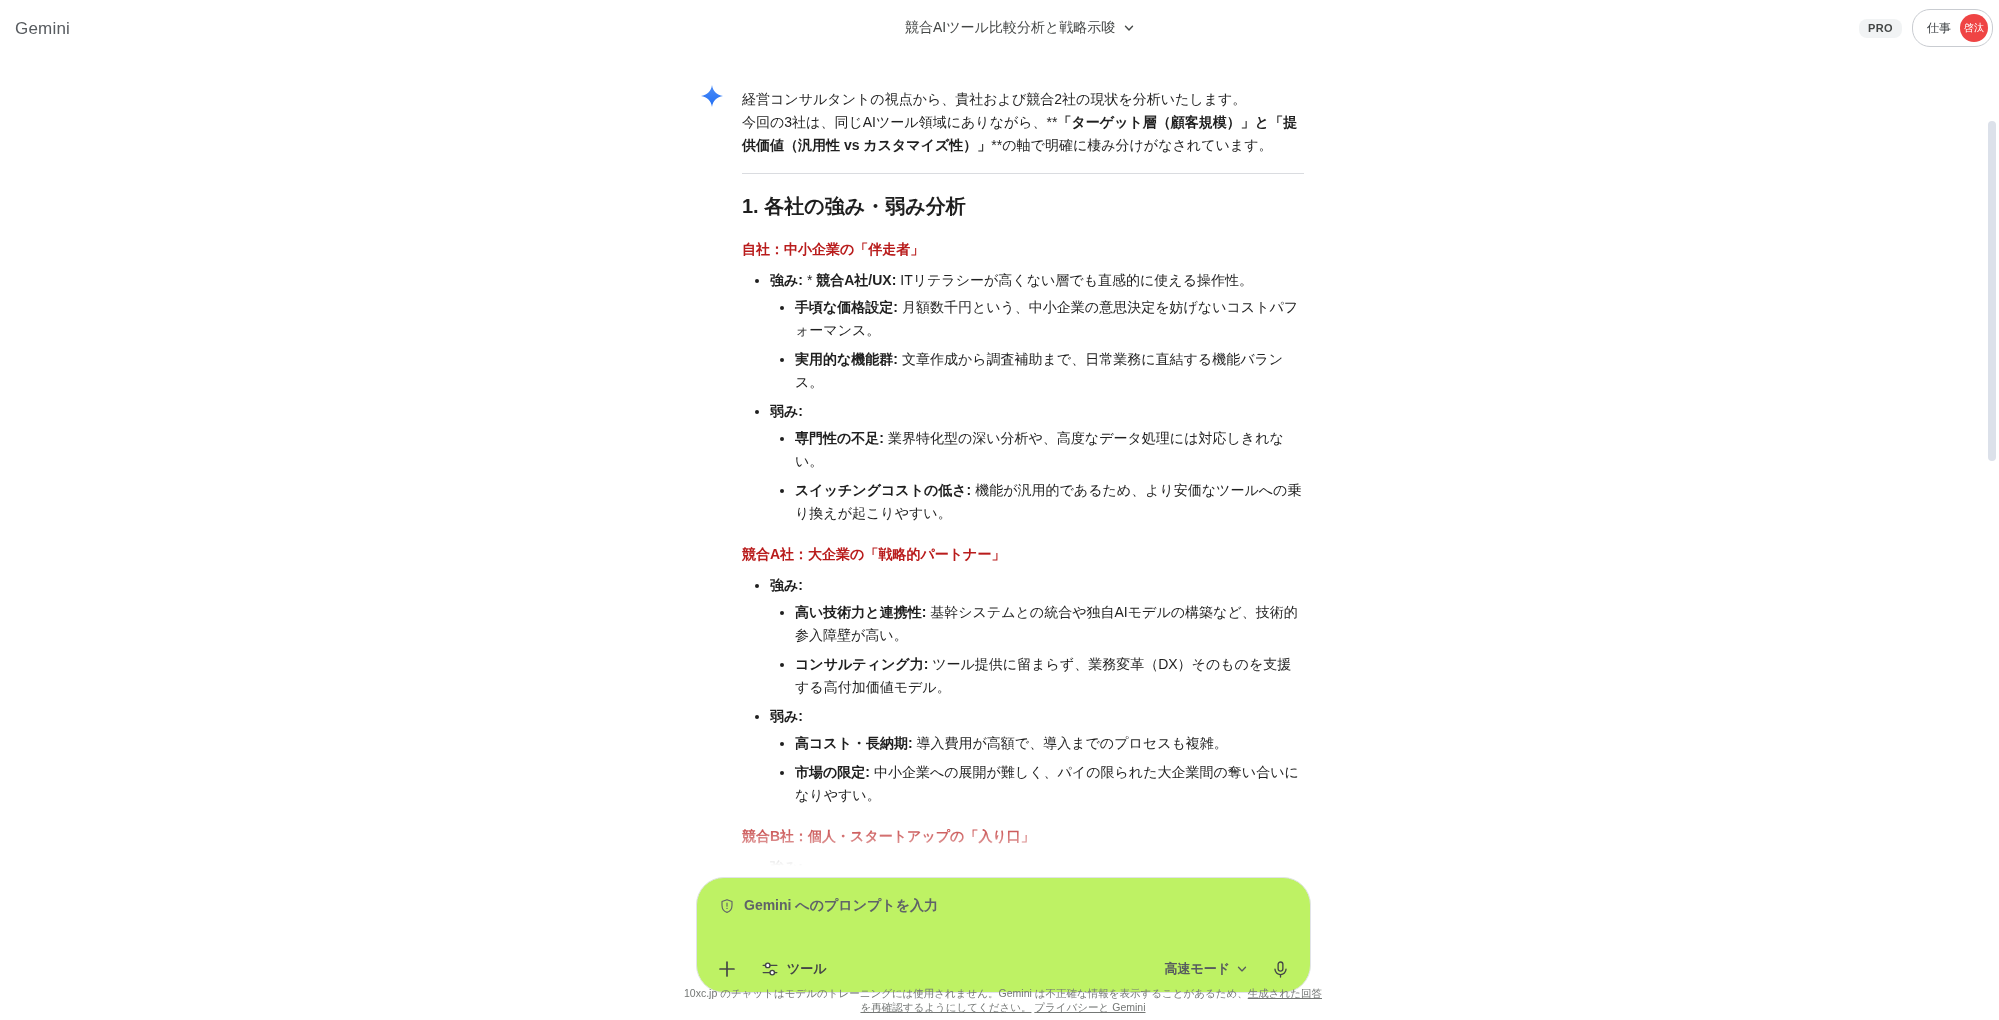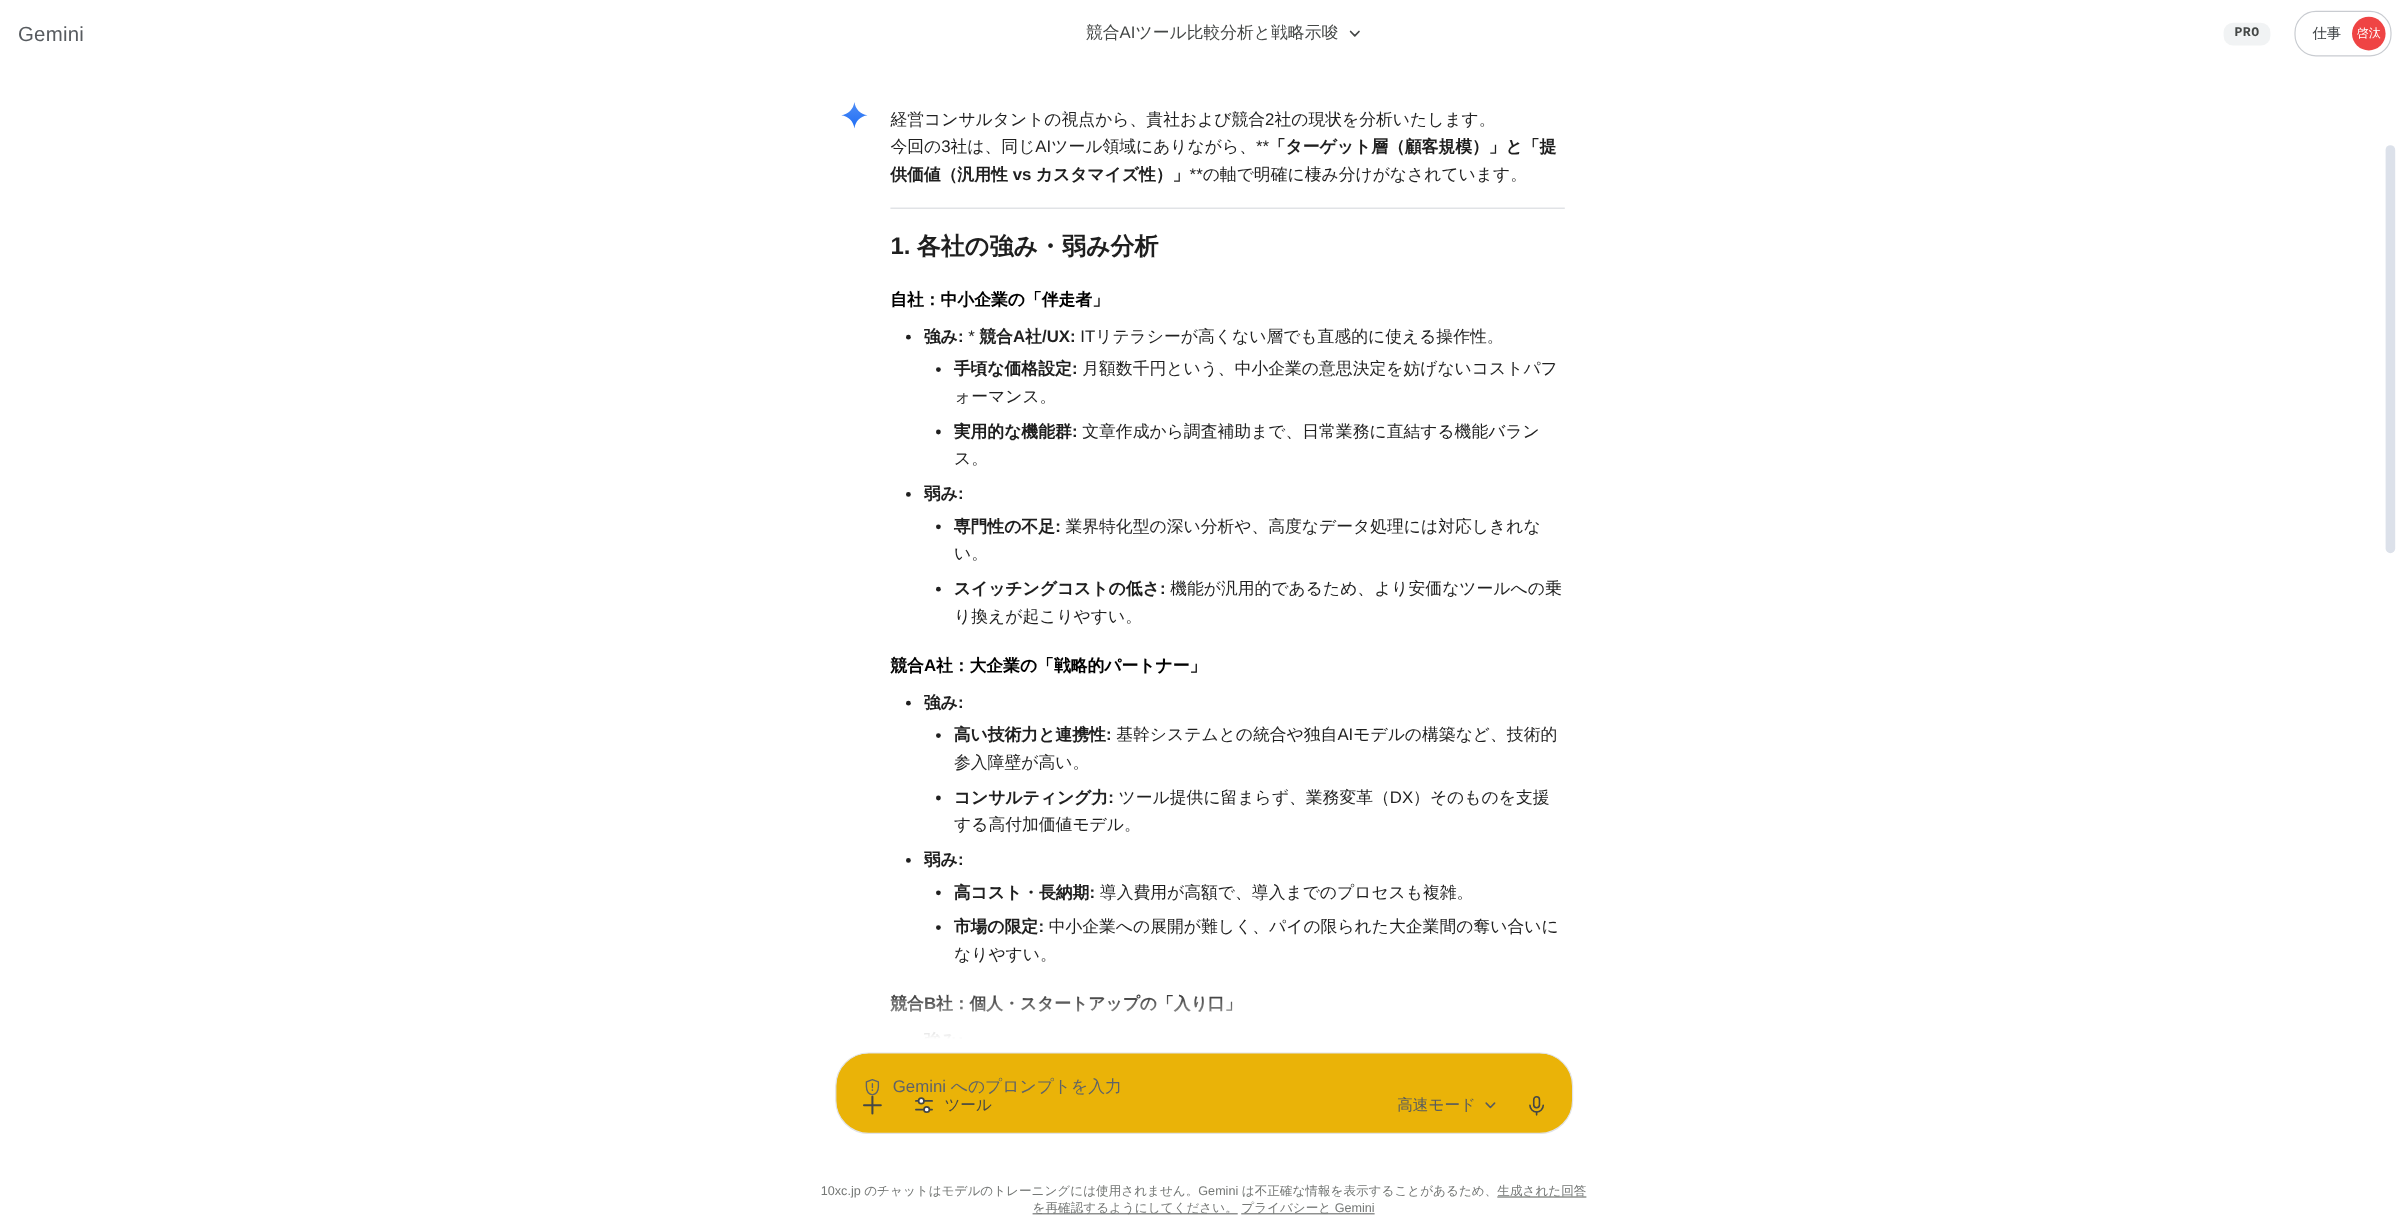--- a/index.html
+++ b/index.html
@@ -6,47 +6,47 @@
   body{
     width:1999px;height:1020px;position:relative;overflow:hidden;
     background:#ffffff;color:#1f1f1f;
     font-family:"Liberation Sans","DejaVu Sans",sans-serif;
   }
   
   .header{position:absolute;top:0;left:0;right:0;height:56px;background:#fff;z-index:30;}
   .logo{position:absolute;left:15px;top:19px;font-size:17px;font-weight:500;color:#575b5f;letter-spacing:.2px;}
   .title-wrap{position:absolute;left:905px;top:0;height:56px;display:flex;align-items:center;gap:7px;cursor:pointer;}
   .title{font-size:14px;color:#444746;}
-  .hdr-right{position:absolute;right:6px;top:0;height:56px;display:flex;align-items:center;gap:20px;font-family:Liberation Mono, monospace;}
+  .hdr-right{position:absolute;right:6px;top:0;height:56px;display:flex;align-items:center;gap:10px;}
   .pro-badge{background:#f1f3f4;color:#444746;font-size:11px;font-weight:600;letter-spacing:.4px;
     padding:4px 9px;border-radius:8px;line-height:1;}
   .profile-pill{display:flex;align-items:center;gap:9px;height:36px;border:1px solid #c9ccd1;
     border-radius:18px;padding:0 4px 0 14px;background:#fff;cursor:pointer;}
   .profile-label{font-size:12px;color:#3c4043;}
   .avatar{width:28px;height:28px;border-radius:50%;display:flex;align-items:center;justify-content:center;
     color:#fff;font-size:10px;font-weight:500;}
   
   .sparkle{position:absolute;left:701px;top:85px;width:22px;height:22px;}
   .content{position:absolute;left:742px;top:88px;width:562px;font-size:14px;line-height:23px;}
   .content p{margin:0;}
   .p2{margin-top:12px;}
   .divider{border:none;border-top:1px solid #dadce0;margin:16px 0 0;}
   .content h2{font-size:20px;line-height:28px;font-weight:700;margin:18px 0 0;color:#1f1f1f;}
-  .content h3{font-size:14px;line-height:23px;font-weight:700;margin:18px 0 0;color:#000000;}
+  .content h3{font-size:14px;line-height:23px;font-weight:700;margin:18px 0 0;color:#b91c1c;}
   .content ul{list-style:disc;margin:8px 0 0;padding-left:28px;}
   .content ul ul{margin:4px 0 0;padding-left:25px;}
   .content li{margin:0 0 6px;}
   .content li:last-child{margin-bottom:0;}
   .b{font-weight:700;}
   .faded{color:#9aa0a6;}
   .fade-overlay{position:absolute;left:0;right:0;top:818px;height:60px;z-index:10;pointer-events:none;
     background:linear-gradient(to bottom,rgba(255,255,255,0),#ffffff 80%);}
   
-  .composer{position:absolute;left:696px;top:877px;width:615px;height:68px;background:#eab308;
-    border:1px solid #e1e3e8;border-radius:28px;box-sizing:border-box;z-index:20;}
+  .composer{position:absolute;left:696px;top:877px;width:615px;height:116px;background:#bef264;
+    border:1px solid #e1e3e8;border-radius:28px;box-sizing:border-box;z-index:20;font-weight:bold;}
   .composer-row1{position:absolute;left:22px;top:19px;display:flex;align-items:center;gap:9px;cursor:text;}
   .placeholder{font-size:14px;color:#5f6368;}
   .composer-row2{position:absolute;left:20px;right:20px;bottom:13px;display:flex;align-items:center;}
   .tools-chip{display:flex;align-items:center;gap:8px;margin-left:24px;cursor:pointer;}
   .tools-label{font-size:13px;color:#444746;}
   .spacer{flex:1;}
   .mode-chip{display:flex;align-items:center;gap:5px;cursor:pointer;}
   .mode-label{font-size:13px;color:#575b5f;}
   .icon-btn{display:flex;align-items:center;justify-content:center;cursor:pointer;background:none;border:none;padding:0;}
   .mic-btn{margin-left:22px;}

